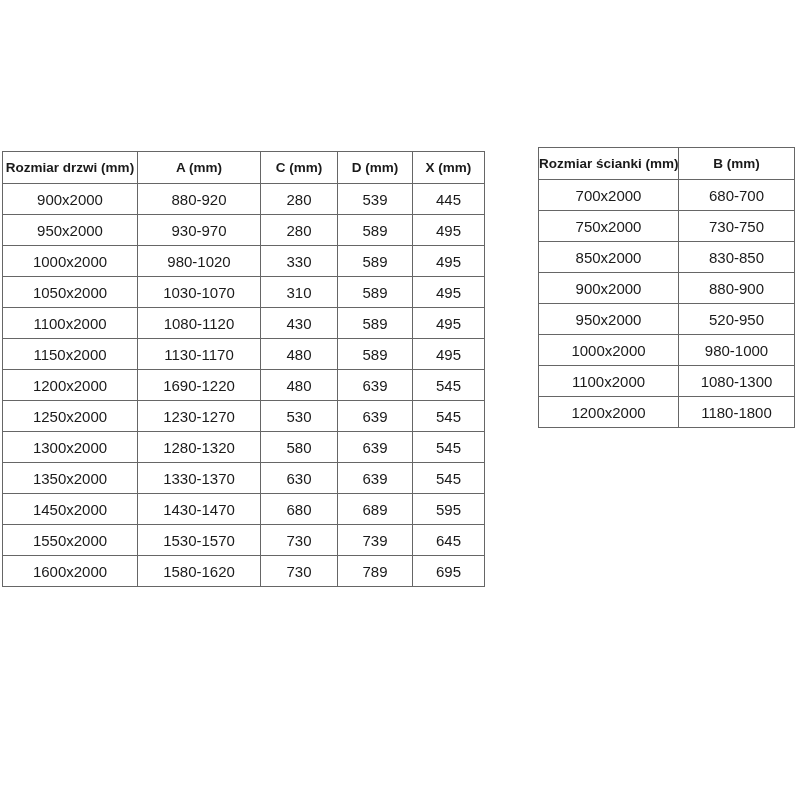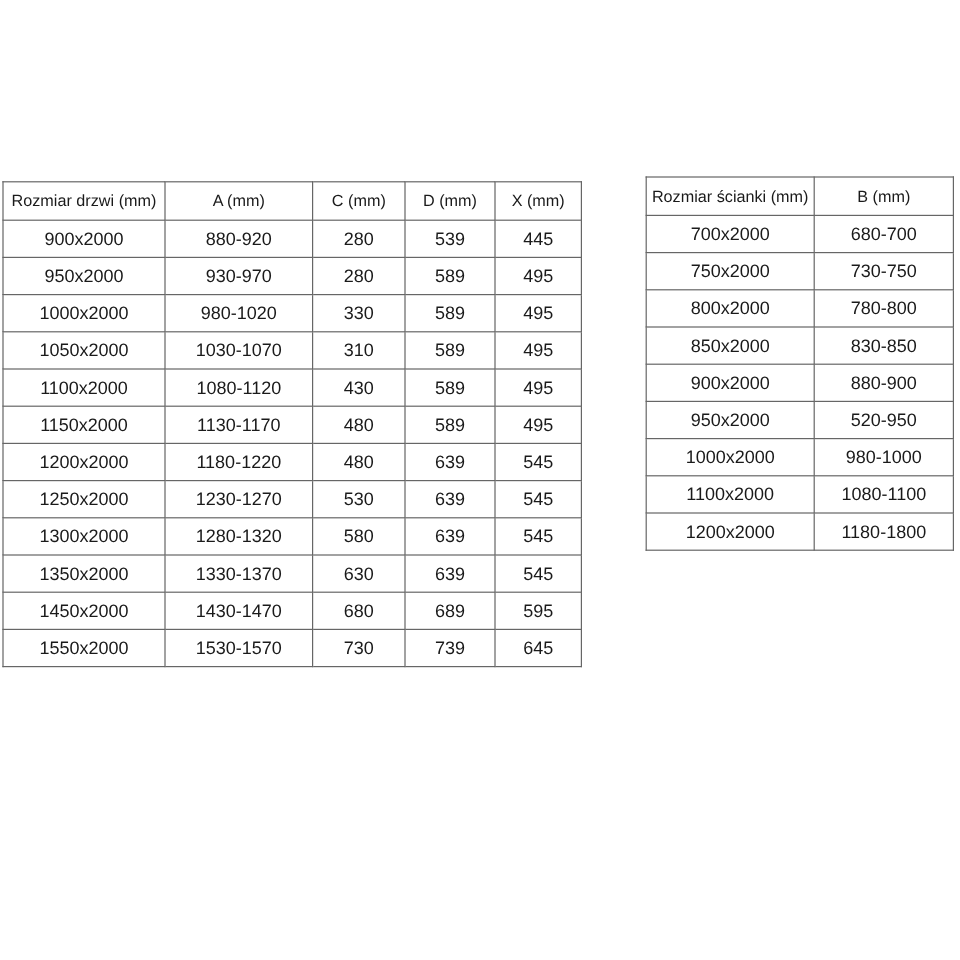--- a/index.html
+++ b/index.html
@@ -23,21 +23,21 @@
   .size-table td {
     border: 1px solid var(--border, #666666);
     text-align: center;
     vertical-align: middle;
     padding: 0;
     height: 30px;
     white-space: nowrap;
     overflow: hidden;
   }
   .size-table th {
-    font-weight: 400;
+    font-weight: 700;
     font-size: 13.5px;
     height: 31px;
     margin-left: 26px;
   }
   .size-table td {
     font-weight: 400;
     font-size: 15px;
   }
   .doors-table {
     left: 2px;
@@ -110,21 +110,21 @@
         </tr>
         <tr>
           <td>1150x2000</td>
           <td>1130-1170</td>
           <td>480</td>
           <td>589</td>
           <td>495</td>
         </tr>
         <tr>
           <td>1200x2000</td>
-          <td>1180-1220</td>
+          <td>1690-1220</td>
           <td>480</td>
           <td>639</td>
           <td>545</td>
         </tr>
         <tr>
           <td>1250x2000</td>
           <td>1230-1270</td>
           <td>530</td>
           <td>639</td>
           <td>545</td>
@@ -149,20 +149,27 @@
           <td>680</td>
           <td>689</td>
           <td>595</td>
         </tr>
         <tr>
           <td>1550x2000</td>
           <td>1530-1570</td>
           <td>730</td>
           <td>739</td>
           <td>645</td>
+        </tr>
+        <tr>
+          <td>1600x2000</td>
+          <td>1580-1620</td>
+          <td>730</td>
+          <td>789</td>
+          <td>695</td>
         </tr>
       </tbody>
   </table>
 
   <table class="size-table walls-table">
     <colgroup>
       <col style="width:140px">
       <col style="width:116px">
     </colgroup>
     <thead>
@@ -174,42 +181,38 @@
     <tbody>
         <tr>
           <td>700x2000</td>
           <td>680-700</td>
         </tr>
         <tr>
           <td>750x2000</td>
           <td>730-750</td>
         </tr>
         <tr>
-          <td>800x2000</td>
-          <td>780-800</td>
-        </tr>
-        <tr>
           <td>850x2000</td>
           <td>830-850</td>
         </tr>
         <tr>
           <td>900x2000</td>
           <td>880-900</td>
         </tr>
         <tr>
           <td>950x2000</td>
           <td>520-950</td>
         </tr>
         <tr>
           <td>1000x2000</td>
           <td>980-1000</td>
         </tr>
         <tr>
           <td>1100x2000</td>
-          <td>1080-1100</td>
+          <td>1080-1300</td>
         </tr>
         <tr>
           <td>1200x2000</td>
           <td>1180-1800</td>
         </tr>
       </tbody>
   </table>
 
 </main>
 

